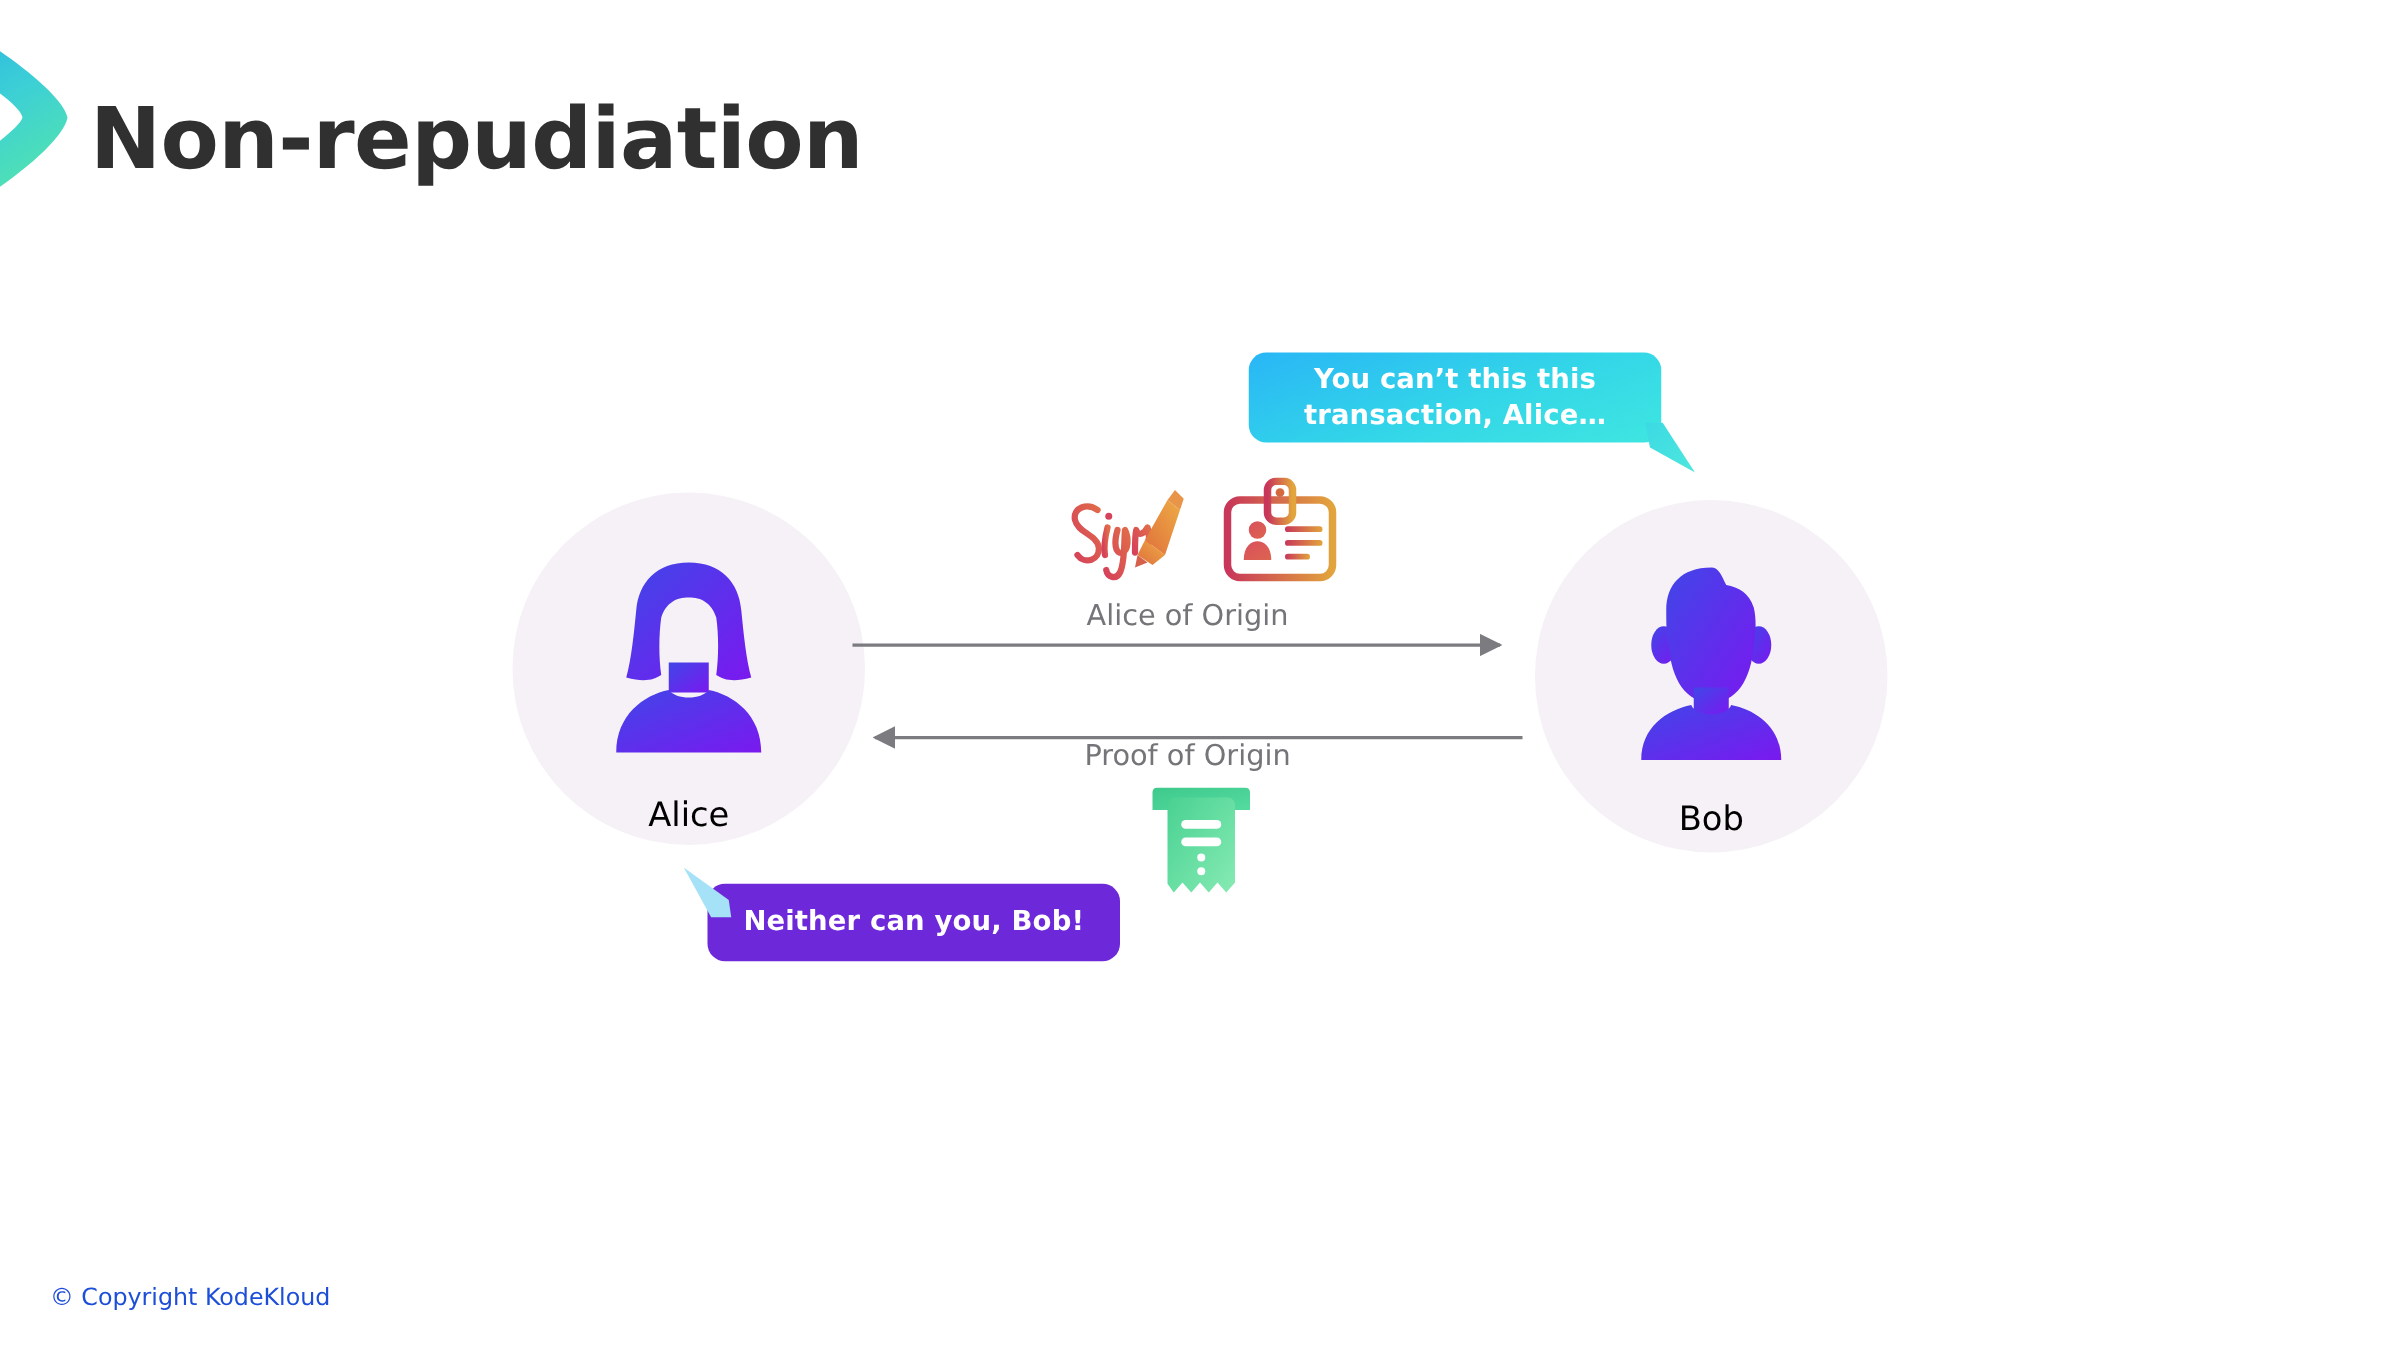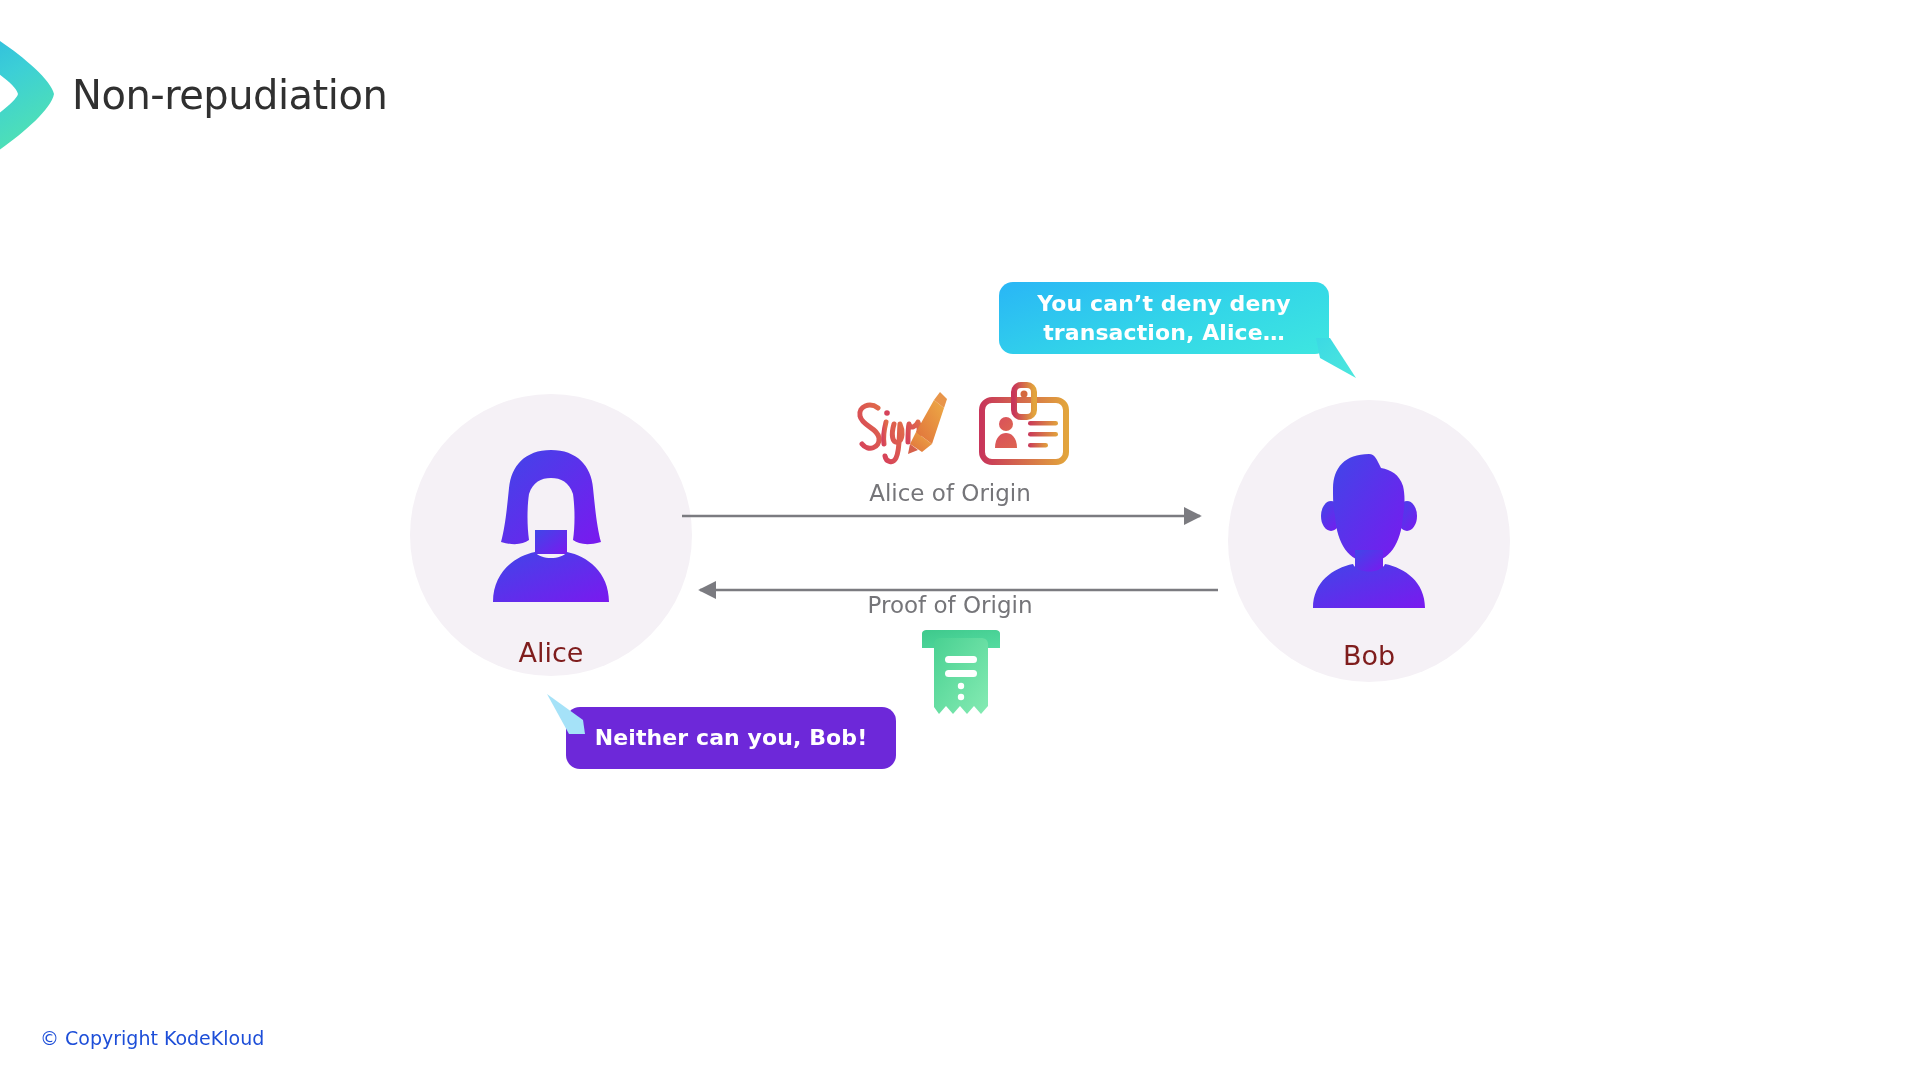--- a/index.html
+++ b/index.html
@@ -20,22 +20,22 @@
     position: absolute;
     left: -34px;
     top: 22px;
     width: 96px;
     height: 148px;
   }
   .page-title {
     position: absolute;
     left: 72px;
     top: 72px;
-    font-size: 40px;
-    font-weight: 400;
+    font-size: 68px;
+    font-weight: 700;
     color: #303030;
     letter-spacing: -0.5px;
     white-space: nowrap;
   }
 
   
   .footer-copyright {
     position: absolute;
     left: 40px;
     top: 1027px;
@@ -60,21 +60,21 @@
     left: 50%;
     transform: translateX(-50%);
     top: 52px;
   }
   .actor-name {
     position: absolute;
     left: 0;
     width: 100%;
     text-align: center;
     font-size: 27px;
-    color: #7f1d1d;
+    color: #000000;
     white-space: nowrap;
   }
   .actor-alice .actor-name { top: 243px; }
   .actor-bob   .actor-name { top: 240px; }
 
   
   .flow-arrows {
     position: absolute;
     left: 680px;
     top: 480px;
@@ -179,21 +179,21 @@
         <stop offset="100%" stop-color="#52e3b0"></stop>
       </linearGradient>
     </defs>
     <path d="M6 2 C 30 14, 84 52, 88 72 C 84 94, 28 134, 4 146 L 4 112 C 22 100, 50 80, 52 72 C 50 62, 22 44, 6 34 Z" fill="url(#gChevron)"></path>
   </svg>
 </div>
 
 <div class="page-title">Non-repudiation</div>
 
 <div class="bubble bubble-bob">
-  <span>You can’t deny deny transaction, Alice…</span>
+  <span>You can’t this this transaction, Alice…</span>
 </div>
 <div class="bubble-bob-tail">
   <svg viewBox="0 0 46 42" width="46" height="42" aria-hidden="true">
     <defs>
       <linearGradient id="gTailBob" x1="0" y1="0" x2="1" y2="1">
         <stop offset="0%" stop-color="#3bd9e4"></stop>
         <stop offset="100%" stop-color="#4ee8dd"></stop>
       </linearGradient>
     </defs>
     <path d="M0 0 L 14 0 L 40 40 L 4 20 Z" fill="url(#gTailBob)"></path>

